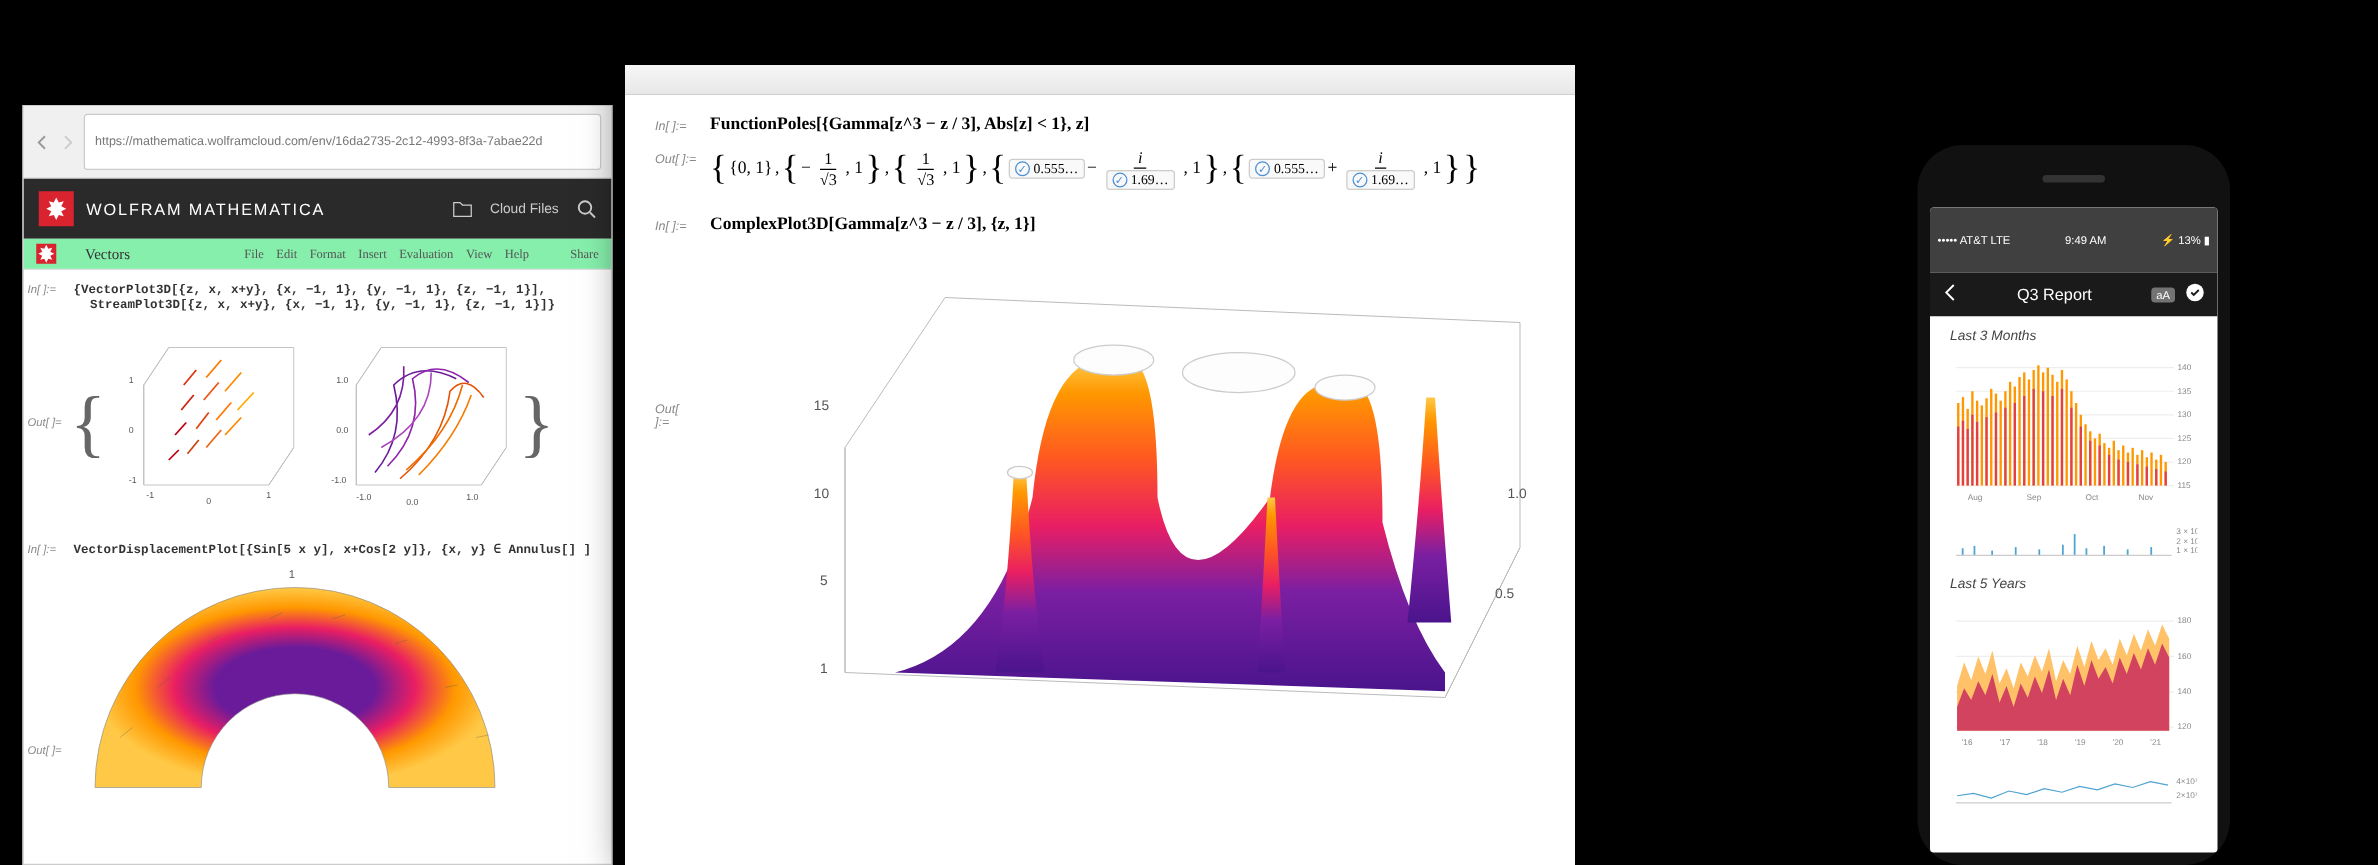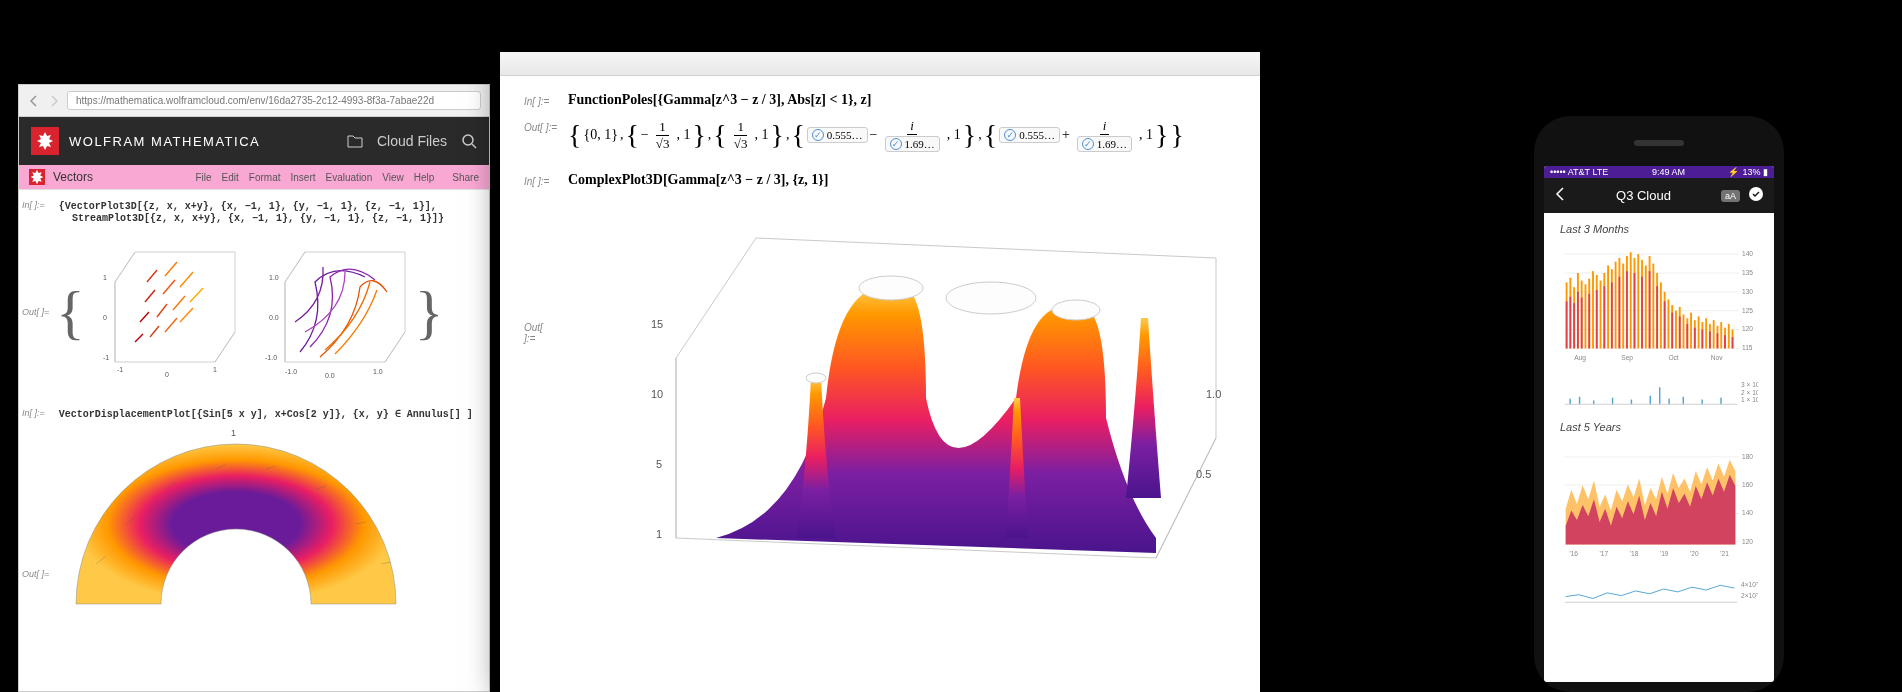--- a/index.html
+++ b/index.html
@@ -34,21 +34,21 @@
 .nav-arrow {
   width: 14px; height: 14px;
   color: #999;
   display: flex; align-items: center; justify-content: center;
 }
 .url-bar {
   flex: 1;
   background: #fff;
   border: 1px solid #ccc;
   border-radius: 3px;
-  padding: 3px 8px;
+  padding: 16px 8px;
   font-size: 10px;
   color: #777;
   white-space: nowrap;
   overflow: hidden;
 }
 .app-header {
   background: #2a2a2a;
   color: #fff;
   display: flex;
   align-items: center;
@@ -63,34 +63,35 @@
 .app-title {
   font-size: 13px;
   letter-spacing: 1.5px;
   font-weight: 400;
   flex: 1;
 }
 .header-actions {
   display: flex;
   align-items: center;
   gap: 14px;
-  font-size: 14px;
+  font-size: 11px;
   color: #ccc;
 }
 .folder-icon, .search-icon-box {
   width: 16px; height: 16px;
   display: flex; align-items: center; justify-content: center;
 }
 .doc-header {
-  background: #f9a8d4;
+  background: #86efac;
   border-bottom: 1px solid #e0e0e0;
   display: flex;
   align-items: center;
   padding: 4px 10px;
-  gap: 8px;
+  gap: 23px;
+  font-family: Liberation Serif, serif;
 }
 .small-logo {
   width: 16px; height: 16px;
   background: #d9232e;
 }
 .doc-title {
   font-size: 12px;
   color: #333;
   flex: 1;
 }
@@ -243,26 +244,26 @@
 .phone-screen {
   background: #fff;
   width: 100%;
   height: 100%;
   border-radius: 3px;
   overflow: hidden;
   display: flex;
   flex-direction: column;
 }
 .status-bar {
-  background: #4c1d95;
+  background: #404040;
   color: #fff;
   font-size: 9px;
   display: flex;
   justify-content: space-between;
-  padding: 1px 6px;
+  padding: 21px 6px;
 }
 .phone-header {
   background: #1a1a1a;
   color: #fff;
   display: flex;
   align-items: center;
   justify-content: space-between;
   padding: 8px 10px;
   font-size: 13px;
 }
@@ -567,21 +568,21 @@
       <span>••••• AT&amp;T  LTE</span>
       <span>9:49 AM</span>
       <span>⚡ <span>13%</span> ▮</span>
     </div>
     <div class="phone-header">
       <span>
         <svg width="12" height="14" viewBox="0 0 12 14">
             <path d="M9 1 L3 7 L9 13" stroke="#fff" fill="none" stroke-width="1.5"></path>
           </svg>
       </span>
-      <span class="phone-header-title">Q3 Cloud</span>
+      <span class="phone-header-title">Q3 Report</span>
       <span class="phone-header-right">
         <span class="aa-badge">aA</span>
         <span>
           <svg width="16" height="16" viewBox="0 0 16 16">
               <circle cx="8" cy="8" r="7" fill="#fff"></circle>
               <path d="M5 8 L7 10 L11 6" stroke="#1a1a1a" fill="none" stroke-width="1.5"></path>
             </svg>
         </span>
       </span>
     </div>

